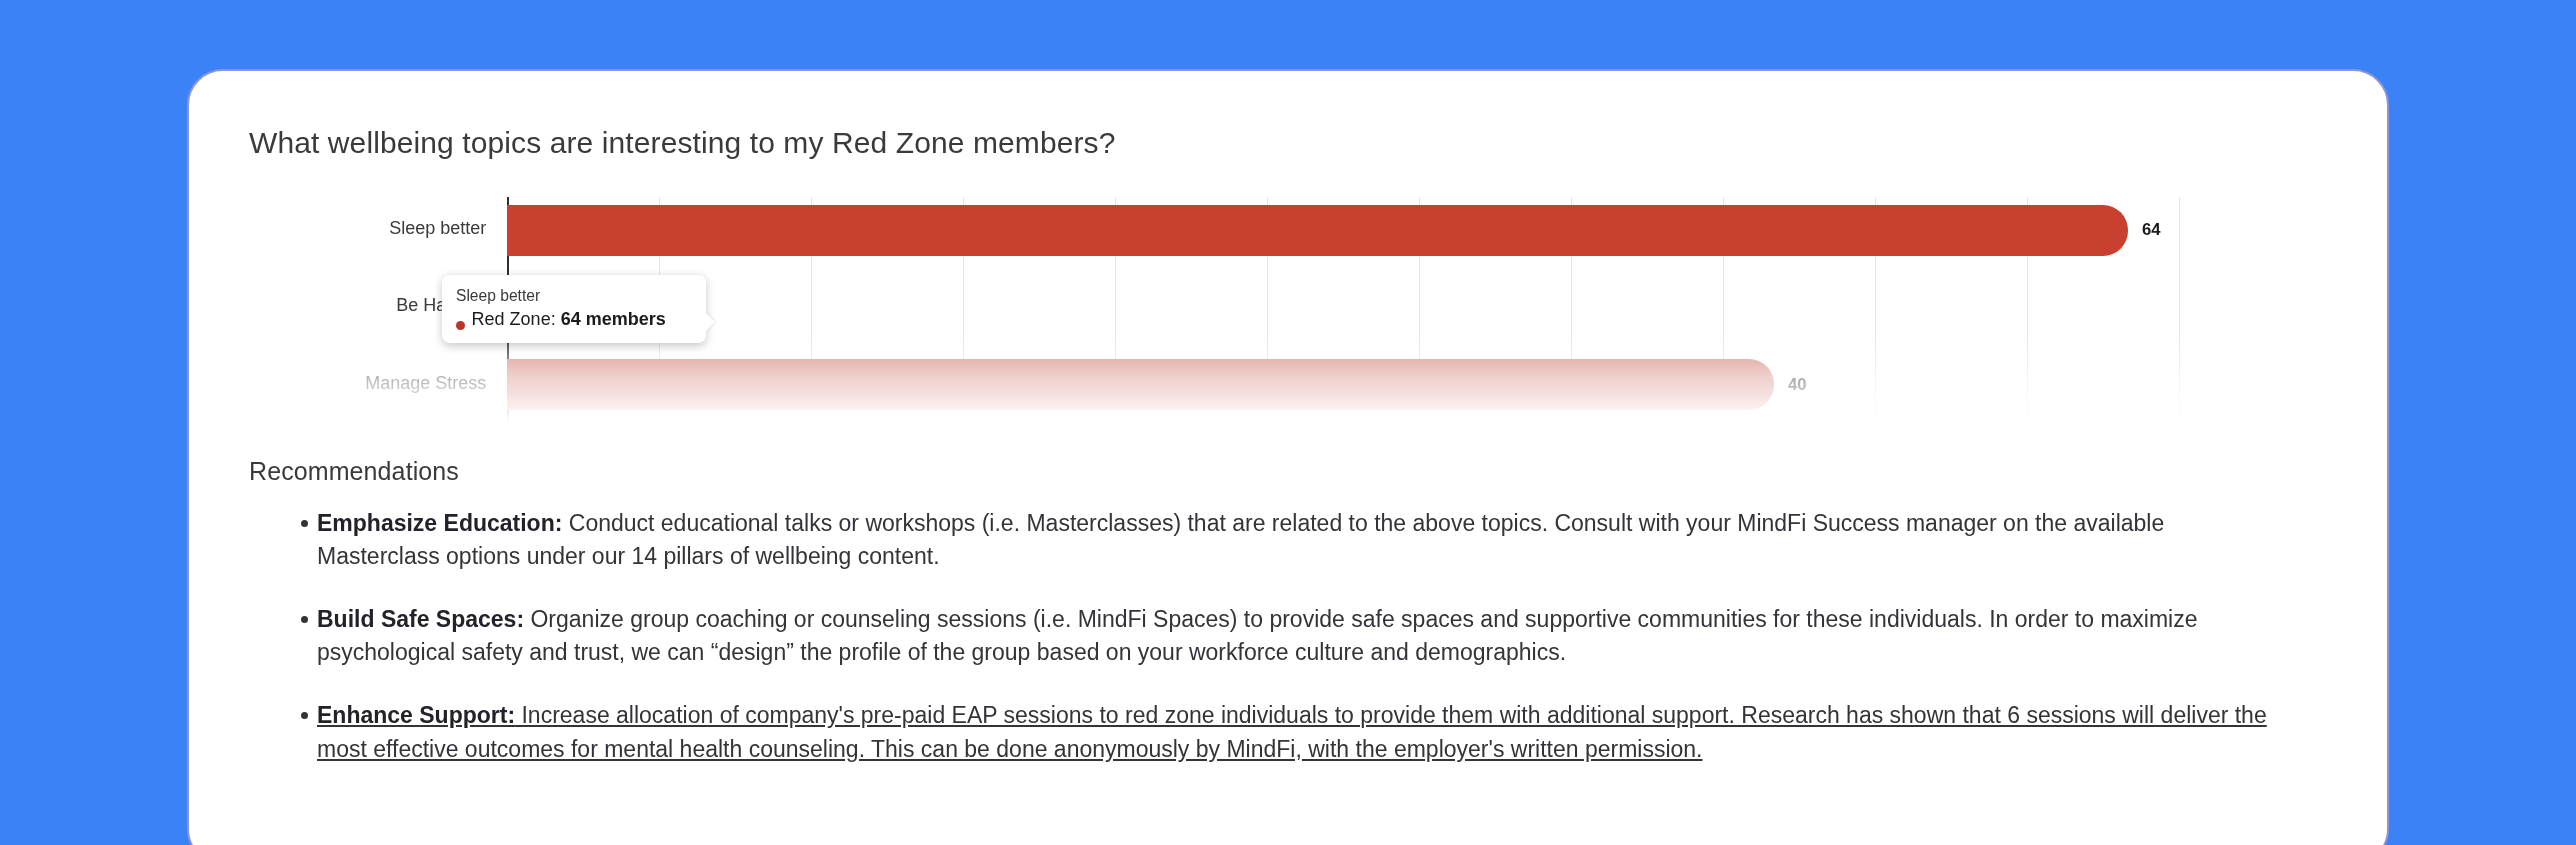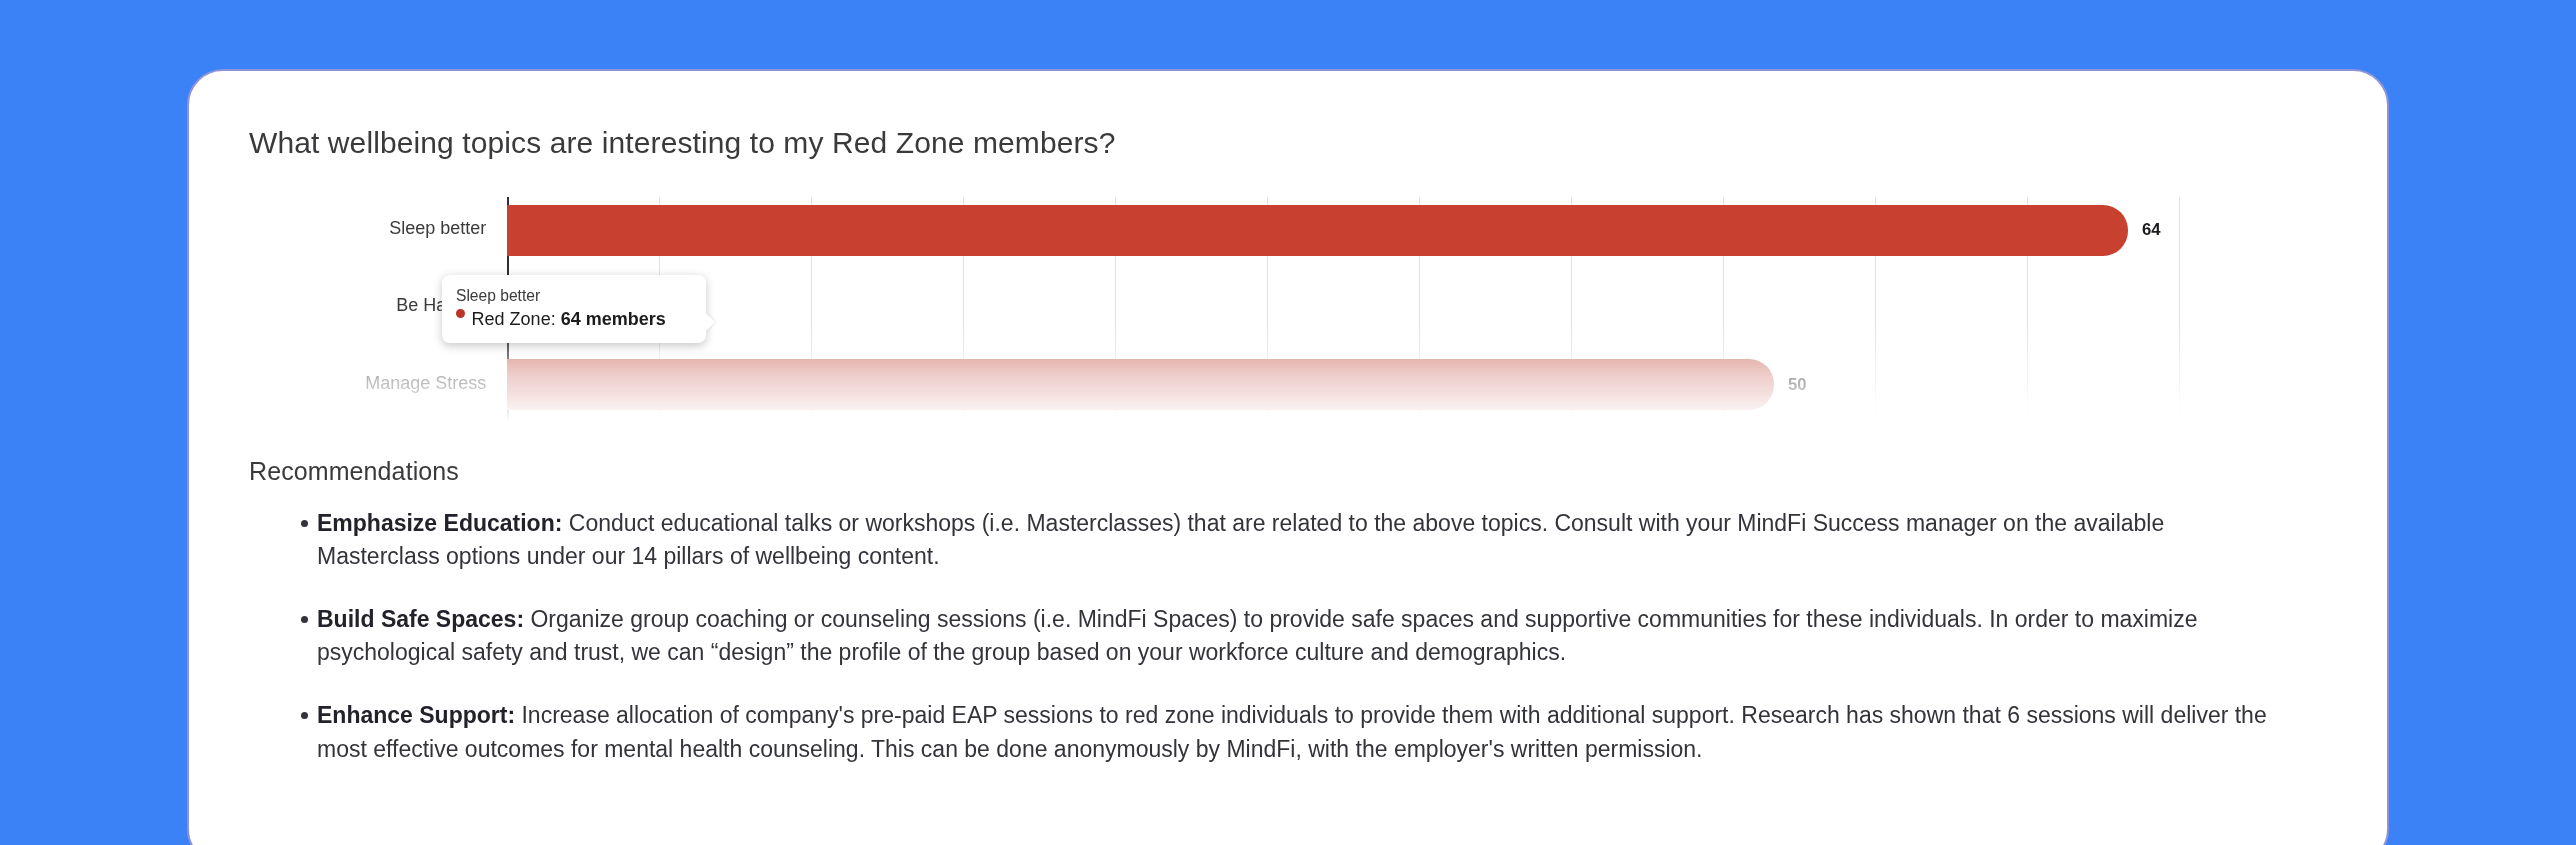--- a/index.html
+++ b/index.html
@@ -173,21 +173,21 @@
 
   .tt-title {
     font-size: 15.6px;
     color: #3a3a3c;
     margin-bottom: 4.3px;
     white-space: nowrap;
   }
 
   .tt-row {
     display: flex;
-    align-items: flex-start;
+    align-items: flex-end;
     gap: 6.5px;
     white-space: nowrap;
   }
 
   .tt-dot {
     width: 9.1px;
     height: 9.1px;
     border-radius: 50%;
     background: #bb3326;
     flex: 0 0 auto;
@@ -219,21 +219,21 @@
 
   .rec-item {
     position: relative;
     padding-left: 68px;
     margin-bottom: 30px;
     font-size: 23px;
     line-height: 1.44;
     color: #33333a;
   }
 
-  .rec-item:last-child { margin-bottom: 4px; }
+  .rec-item:last-child { margin-bottom: 4px; text-decoration: underline; }
 
   .rec-item .bullet {
     position: absolute;
     left: 52px;
     top: 13px;
     width: 7px;
     height: 7px;
     border-radius: 50%;
     background: #33333a;
   }
@@ -275,21 +275,21 @@
               <div class="gridline" style="left: 1368px;"></div>
               <div class="gridline" style="left: 1520px;"></div>
               <div class="gridline" style="left: 1672px;"></div>
               <div class="gridline" style="left: 1824px;"></div>
               <div class="bar-row" style="top: 7.5px; padding-left: 32px;">
                 <div class="bar" style="width: 1621px; background: rgb(200, 64, 47);"></div>
                 <div class="bar-value" style="left: 1635px;">64</div>
               </div>
               <div class="bar-row" style="top: 162px;">
                 <div class="bar" style="width: 1267px; background: rgb(211, 131, 121);"></div>
-                <div class="bar-value" style="left: 1281px;">50</div>
+                <div class="bar-value" style="left: 1281px;">40</div>
               </div>
               <div class="bar-row" style="top: 240px;">
                 <div class="bar" style="width: 1039px; background: rgb(240, 211, 205);"></div>
                 <div class="bar-value" style="left: 1053px; color: rgb(201, 201, 204);">41</div>
               </div>
               <div class="bar-row" style="top: 317px;">
                 <div class="bar" style="width: 760px; background: rgb(248, 236, 233);"></div>
                 <div class="bar-value" style="left: 774px; color: rgb(201, 201, 204);">30</div>
               </div>
             </div>

